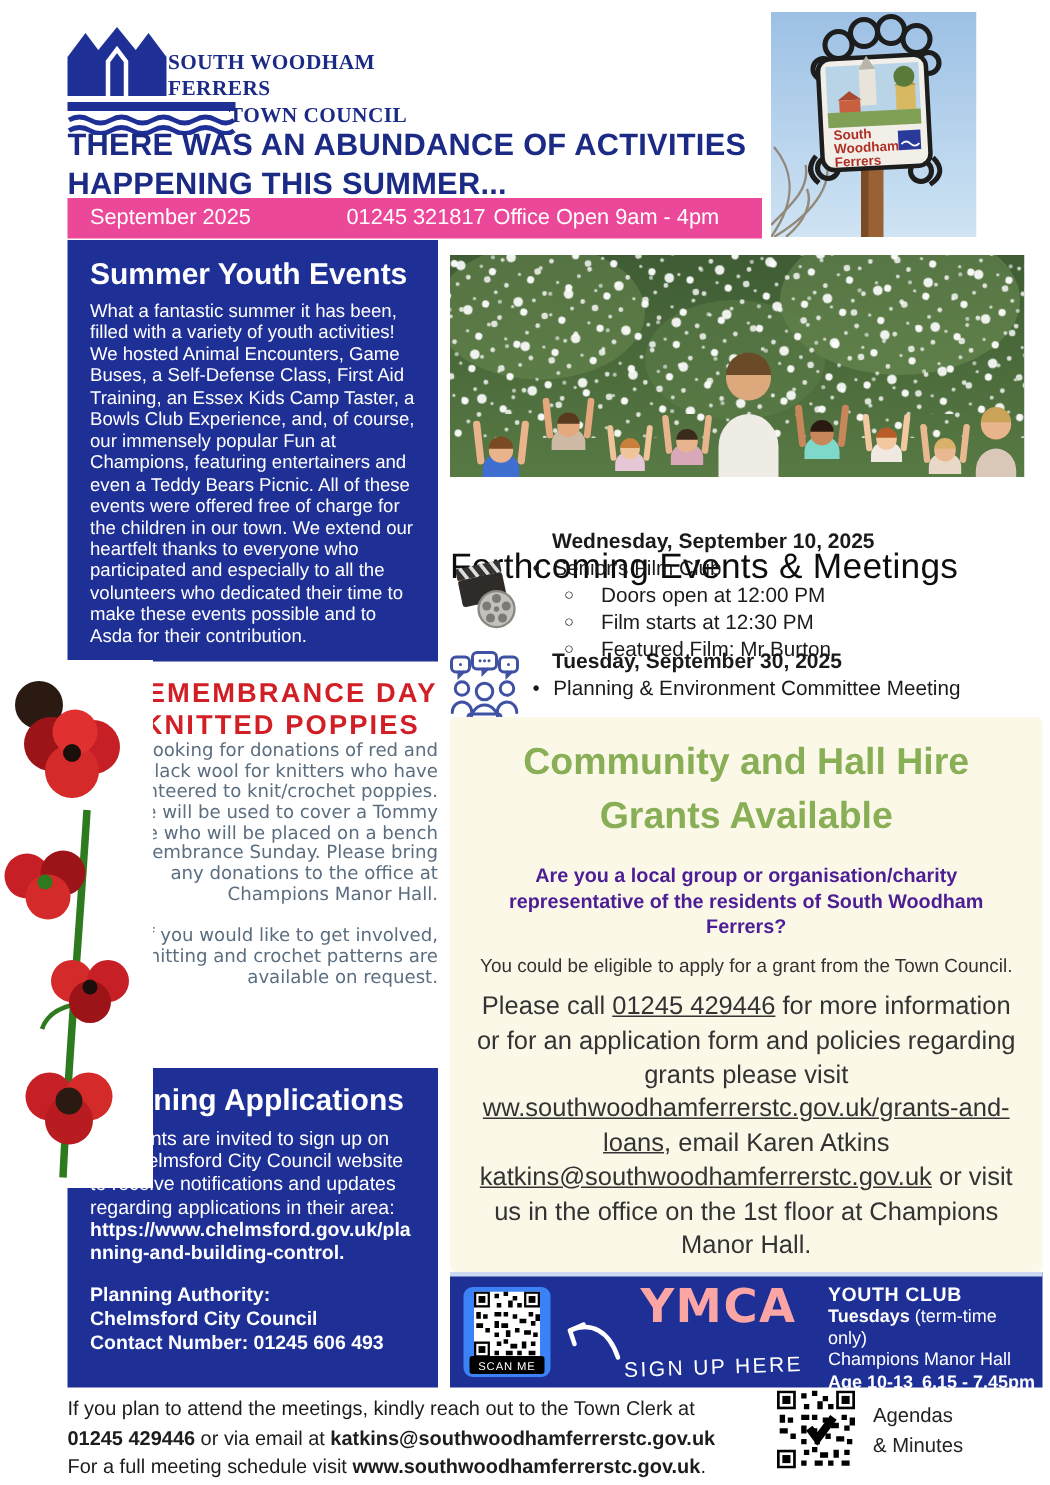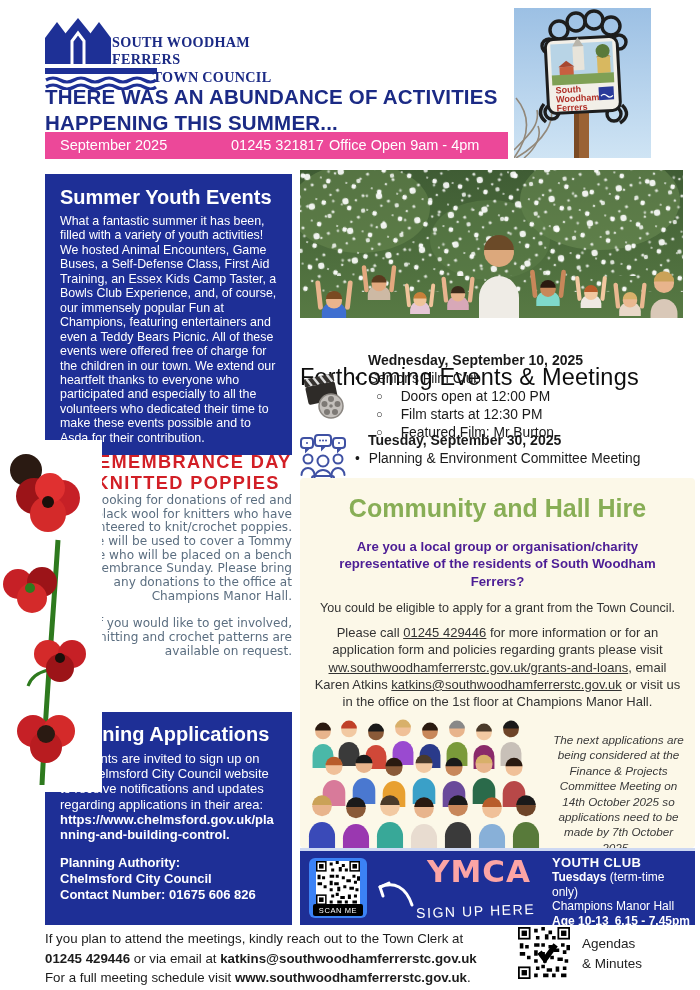--- a/index.html
+++ b/index.html
@@ -12,21 +12,21 @@
   .council-name { left:112px; top:34px; width:200px; color:#1b2a85; font-family:"Liberation Serif", serif; font-weight:bold; font-size:14.2px; letter-spacing:.3px; }
   .council-name .cn2 { text-align:center; margin-top:1px; }
   .headline { left:45px; top:84px; width:480px; color:#1b2a85; font-weight:800; font-size:20.5px; line-height:1.25; letter-spacing:.2px; }
   .infobar { left:45px; top:132px; width:463px; height:27px; background:#ec4899; color:#fff; font-size:14.5px; }
   .infobar span { position:absolute; top:5px; white-space:nowrap; }
   .ib-date { left:15px; } .ib-phone { left:186px; } .ib-hours { left:284px; }
   .sign-photo { left:514px; top:8px; width:137px; height:150px; }
 
   
   .bluebox { background:#1e2f96; color:#fff; }
-  .sye { left:45px; top:174px; width:247px; height:281px; padding:12px 15px; }
+  .sye { left:45px; top:160px; width:247px; height:281px; padding:12px 15px; }
   .sye h2 { font-size:20px; font-weight:700; }
   .sye p { margin-top:5px; font-size:12.4px; line-height:1.165; }
 
   .main-photo { left:300px; top:170px; width:383px; height:148px; }
 
   .forth-title { left:300px; top:320px; width:398px; font-size:23.5px; font-weight:400; color:#0d0d0d; letter-spacing:.2px;margin-top:44px; }
   .event { color:#1a1a1a; }
   .e1 { left:300px; top:352px; width:398px; }
   .e2 { left:300px; top:432px; width:398px; }
   .ev-icon { position:absolute; }
@@ -42,21 +42,21 @@
   .poppy-photo { left:-2px; top:440px; width:104px; height:352px; z-index:3; }
   .pop-title { left:80px; top:452px; width:215px; text-align:center; color:#d21f26; font-weight:800; font-size:18.2px; letter-spacing:1.4px; line-height:1.16; }
   .pop-body { left:50px; top:494px; width:242px; text-align:right; color:#5b6e80; font-size:12.1px; line-height:1.13; font-family:"DejaVu Sans", sans-serif; }
   .pop-body .p2 { margin-top:14px; }
 
   
   .grants { left:300px; top:478px; width:395px; height:370px; background:#fcf8e8; border-radius:4px; text-align:center; padding-top:12px; overflow:hidden; }
   .g-title { color:#88ae56; font-size:25px; font-weight:700; line-height:1.45; }
   .g-q { margin:12px auto 0; width:94%; font-size:13.2px; font-weight:700; color:#4c1d95; line-height:1.3; }
   .g-el { margin-top:11px; font-size:12.6px; color:#333; }
-  .g-contact { margin:9px auto 0; width:94%; font-size:13px; color:#333; line-height:1.34; }
+  .g-contact { margin:9px auto 0; width:94%; font-size:17px; color:#333; line-height:1.34; }
   .lnk { text-decoration:underline; }
   .g-bottom { display:flex; margin-top:5px; padding:0 8px 0 6px; align-items:flex-start; text-align:left; }
   .crowd { width:238px; height:136px; flex:none; }
   .g-right { flex:1; padding:6px 2px 0 8px; font-size:12.1px; line-height:1.32; color:#333; text-align:center; }
   .g-italic { margin-top:10px; font-style:italic; font-size:11.7px; color:#3a3a3a; }
 
   
   .planning { left:45px; top:712px; width:247px; height:213px; padding:11px 15px; }
   .planning h2 { font-size:20px; font-weight:700; }
   .planning .p-body { margin-top:5px; font-size:13px; line-height:1.17; }
@@ -304,20 +304,21 @@
     <div>KNITTED POPPIES</div>
   </div>
   <div class="abs pop-body">
     <p>We are looking for donations of red and black wool for knitters who have volunteered to knit/crochet poppies. These will be used to cover a Tommy Figure who will be placed on a bench for Remembrance Sunday. Please bring any donations to the office at Champions Manor Hall.</p>
     <p class="p2">If you would like to get involved, knitting and crochet patterns are available on request.</p>
   </div>
 
   <section class="abs grants">
     <div class="g-title">
       <div>Community and Hall Hire</div>
+      <div>Grants Available</div>
     </div>
     <div class="g-q">Are you a local group or organisation/charity representative of the residents of South Woodham Ferrers?</div>
     <div class="g-el">You could be eligible to apply for a grant from the Town Council.</div>
     <div class="g-contact"><span>Please call </span><span class="lnk">01245 429446</span><span> for more information or for an application form and policies regarding grants please visit </span><span class="lnk">ww.southwoodhamferrerstc.gov.uk/grants-and-loans</span><span>, email Karen Atkins </span><span class="lnk">katkins@southwoodhamferrerstc.gov.uk</span><span> or visit us in the office on the 1st floor at Champions Manor Hall.</span></div>
     <div class="g-bottom">
       <svg class="crowd" viewBox="0 0 238 136">
         <use href="#person" x="4" y="4" width="26" height="48" style="--s:#e8b48c;--h:#2a1a10;--b:#4ab8a8"></use>
         <use href="#person" x="30" y="2" width="26" height="48" style="--s:#f2c9a2;--h:#c04028;--b:#3a3a3a"></use>
         <use href="#person" x="57" y="5" width="26" height="48" style="--s:#8a5a38;--h:#1a1a1a;--b:#d04838"></use>
         <use href="#person" x="84" y="1" width="26" height="48" style="--s:#f0c098;--h:#d8b06a;--b:#9a4ad0"></use>
@@ -346,21 +347,21 @@
     </div>
   </section>
 
   <section class="abs bluebox planning">
     <h2>Planning Applications</h2>
     <p class="p-body"><span>Residents are invited to sign up on the Chelmsford City Council website to receive notifications and updates regarding applications in their area:</span><br>
       <span class="p-link">https://www.chelmsford.gov.uk/planning-and-building-control.</span></p>
     <div class="p-auth">
       <div>Planning Authority:</div>
       <div>Chelmsford City Council</div>
-      <div>Contact Number: 01675 606 826</div>
+      <div>Contact Number: 01245 606 493</div>
     </div>
   </section>
 
   <section class="abs ymca">
     <div class="qr-box">
       <svg viewBox="0 0 29 29">
         <rect width="29" height="29" fill="#fff"></rect>
         <path d="M0 0h7v7H0z" fill="#000"></path>
           <rect x="1" y="1" width="5" height="5" fill="#fff"></rect>
           <rect x="2" y="2" width="3" height="3" fill="#000"></rect>

